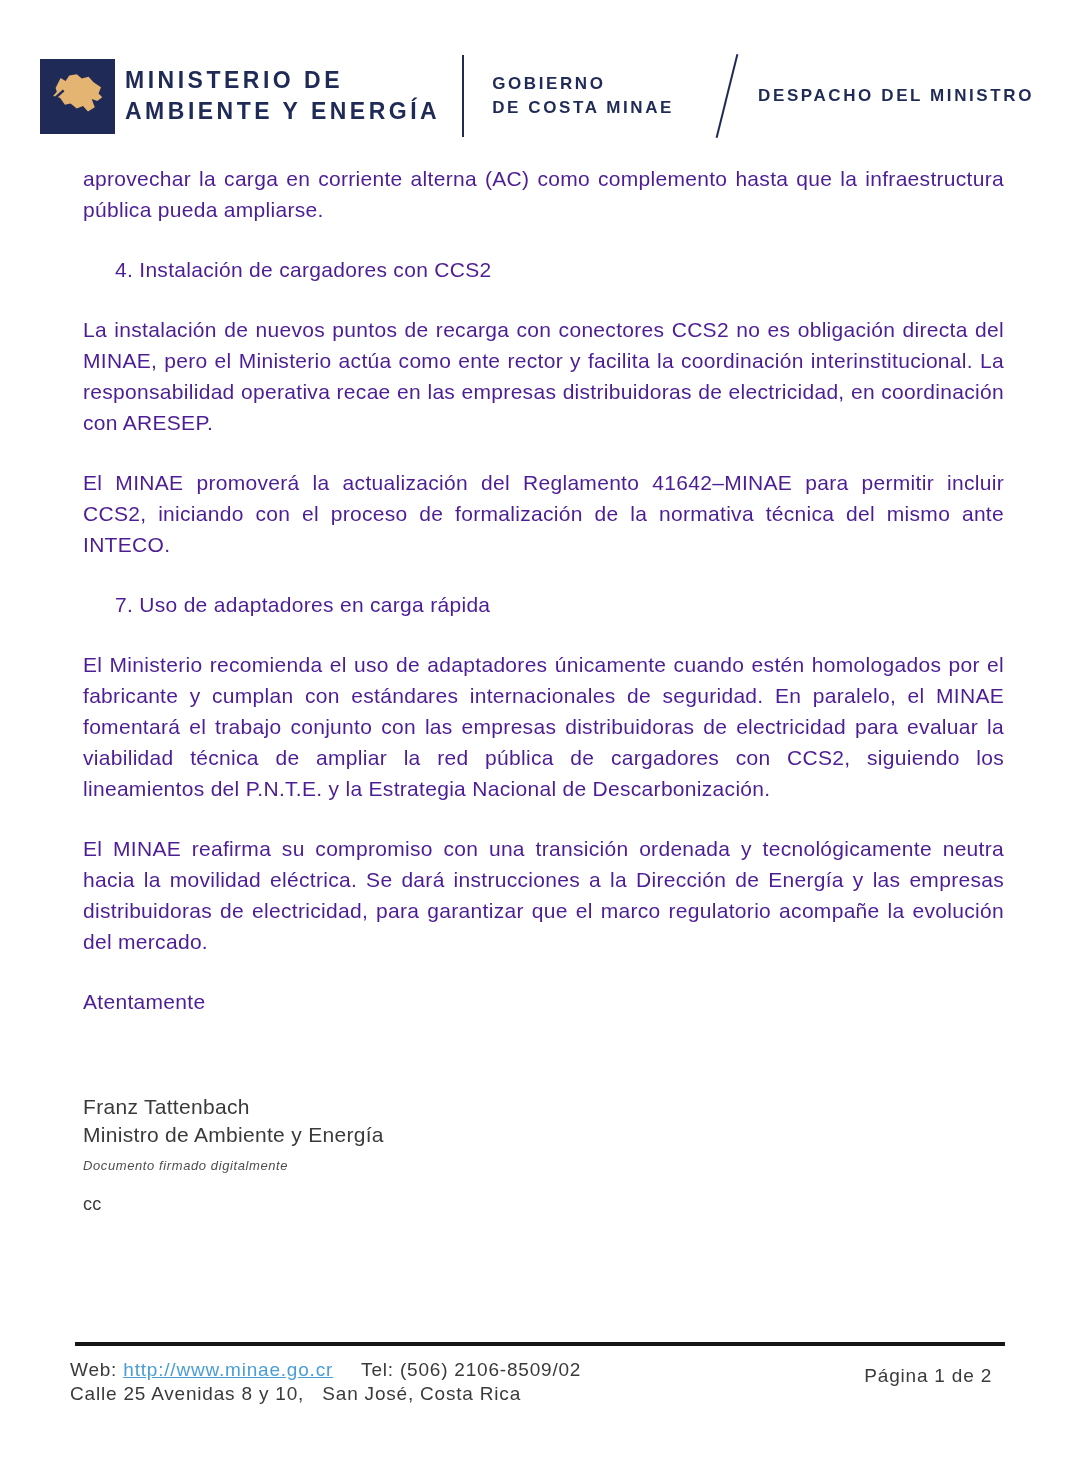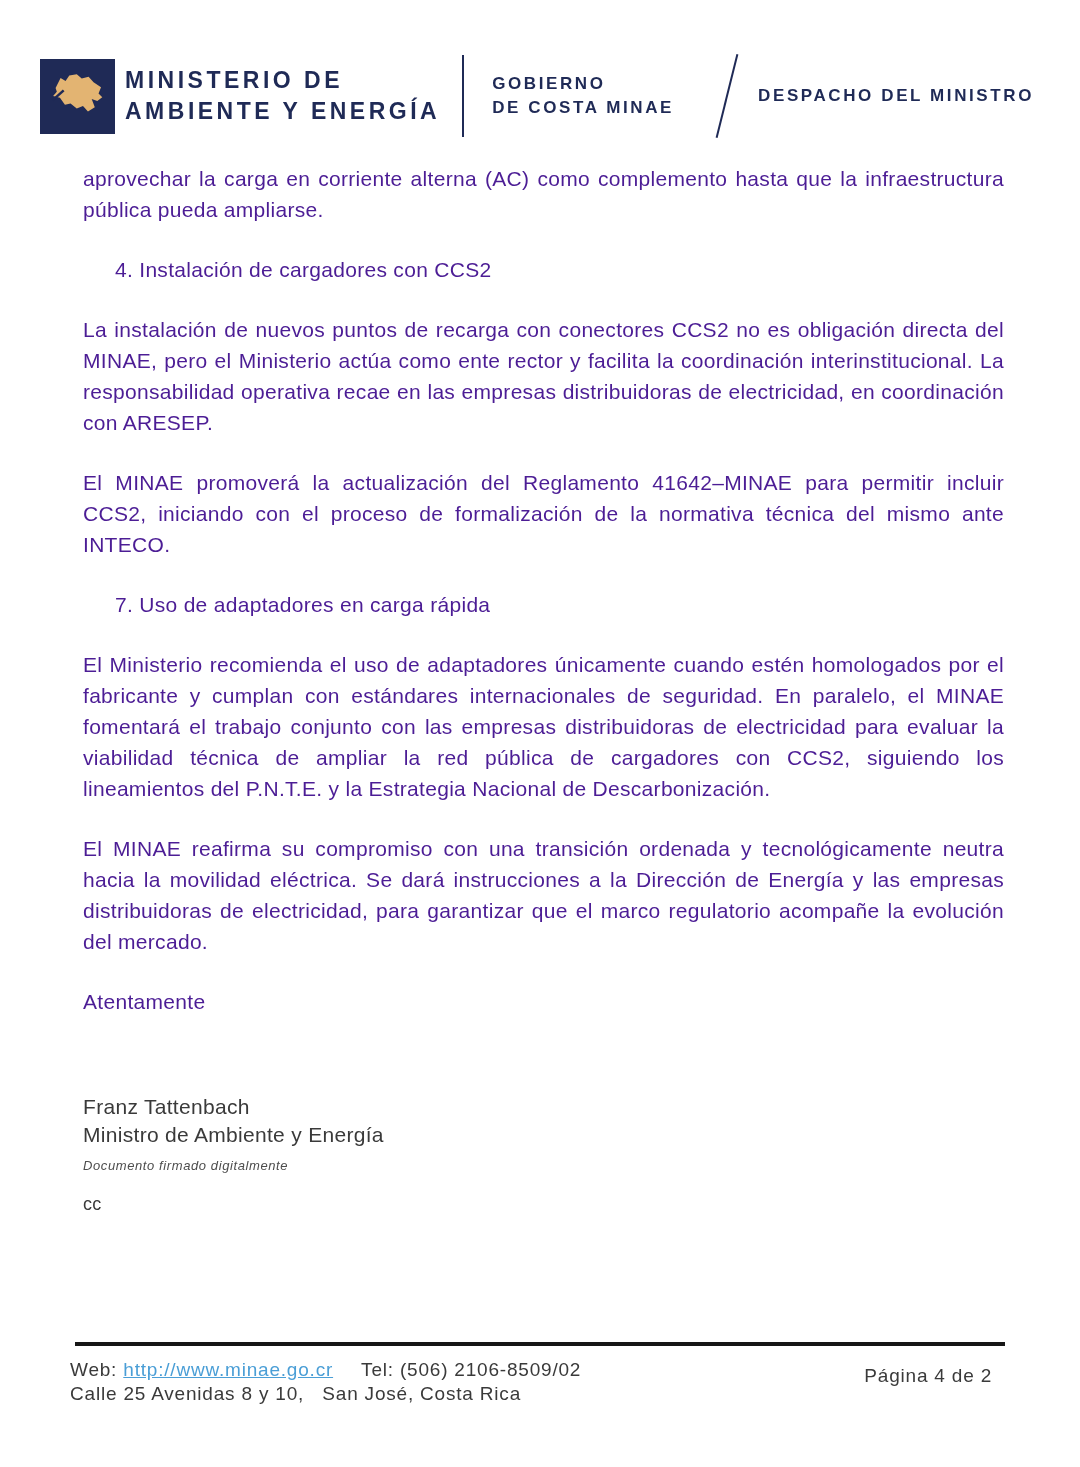--- a/index.html
+++ b/index.html
@@ -207,16 +207,16 @@
   </div>
 
   <div class="footer-rule"></div>
   <div class="footer">
     <div>
       <div class="web-line">
         <span>Web: </span><a class="web-link" href="#">http://www.minae.go.cr</a><span class="tel">Tel: (506) 2106-8509/02</span>
       </div>
       <div class="address">Calle 25 Avenidas 8 y 10,   San José, Costa Rica</div>
     </div>
-    <div class="page-number">Página 4 de 2</div>
+    <div class="page-number">Página 1 de 2</div>
   </div>
 
 </div>
 
 </body></html>

